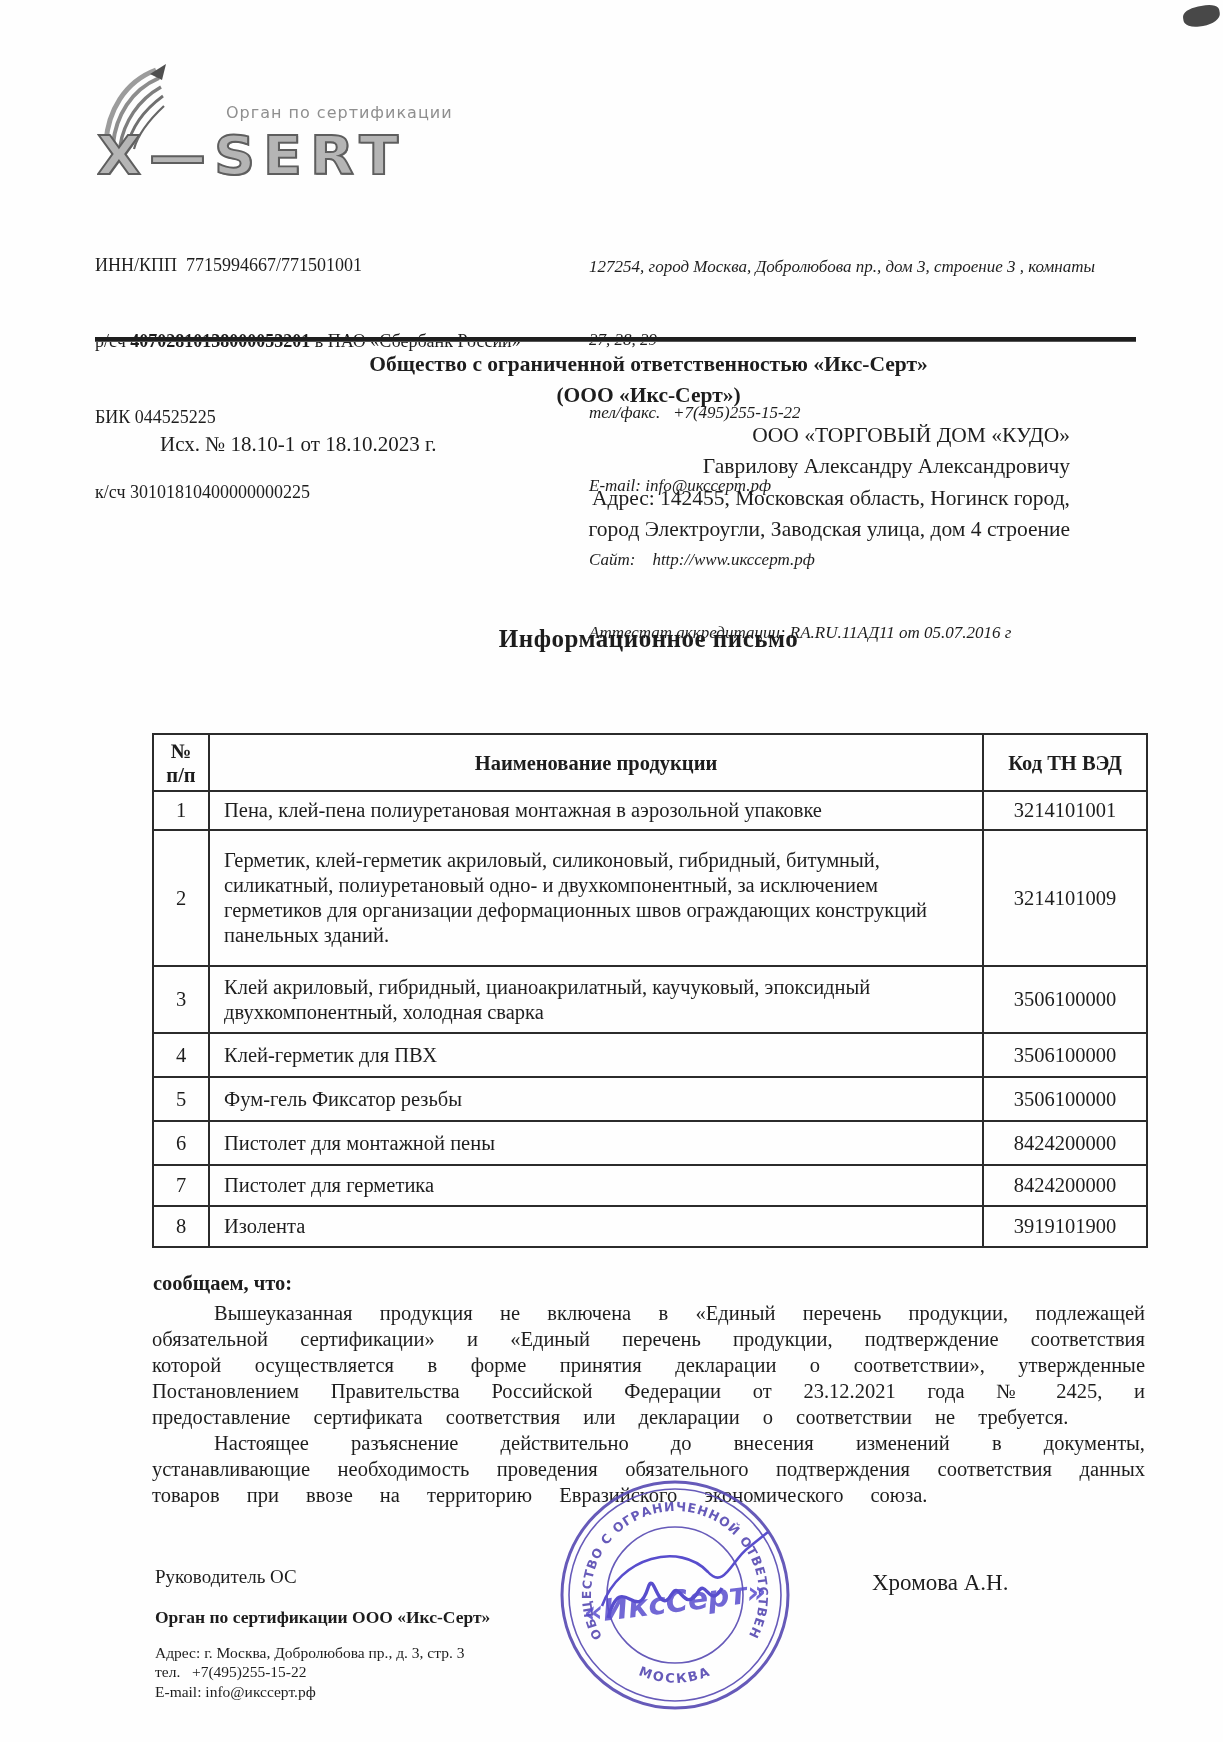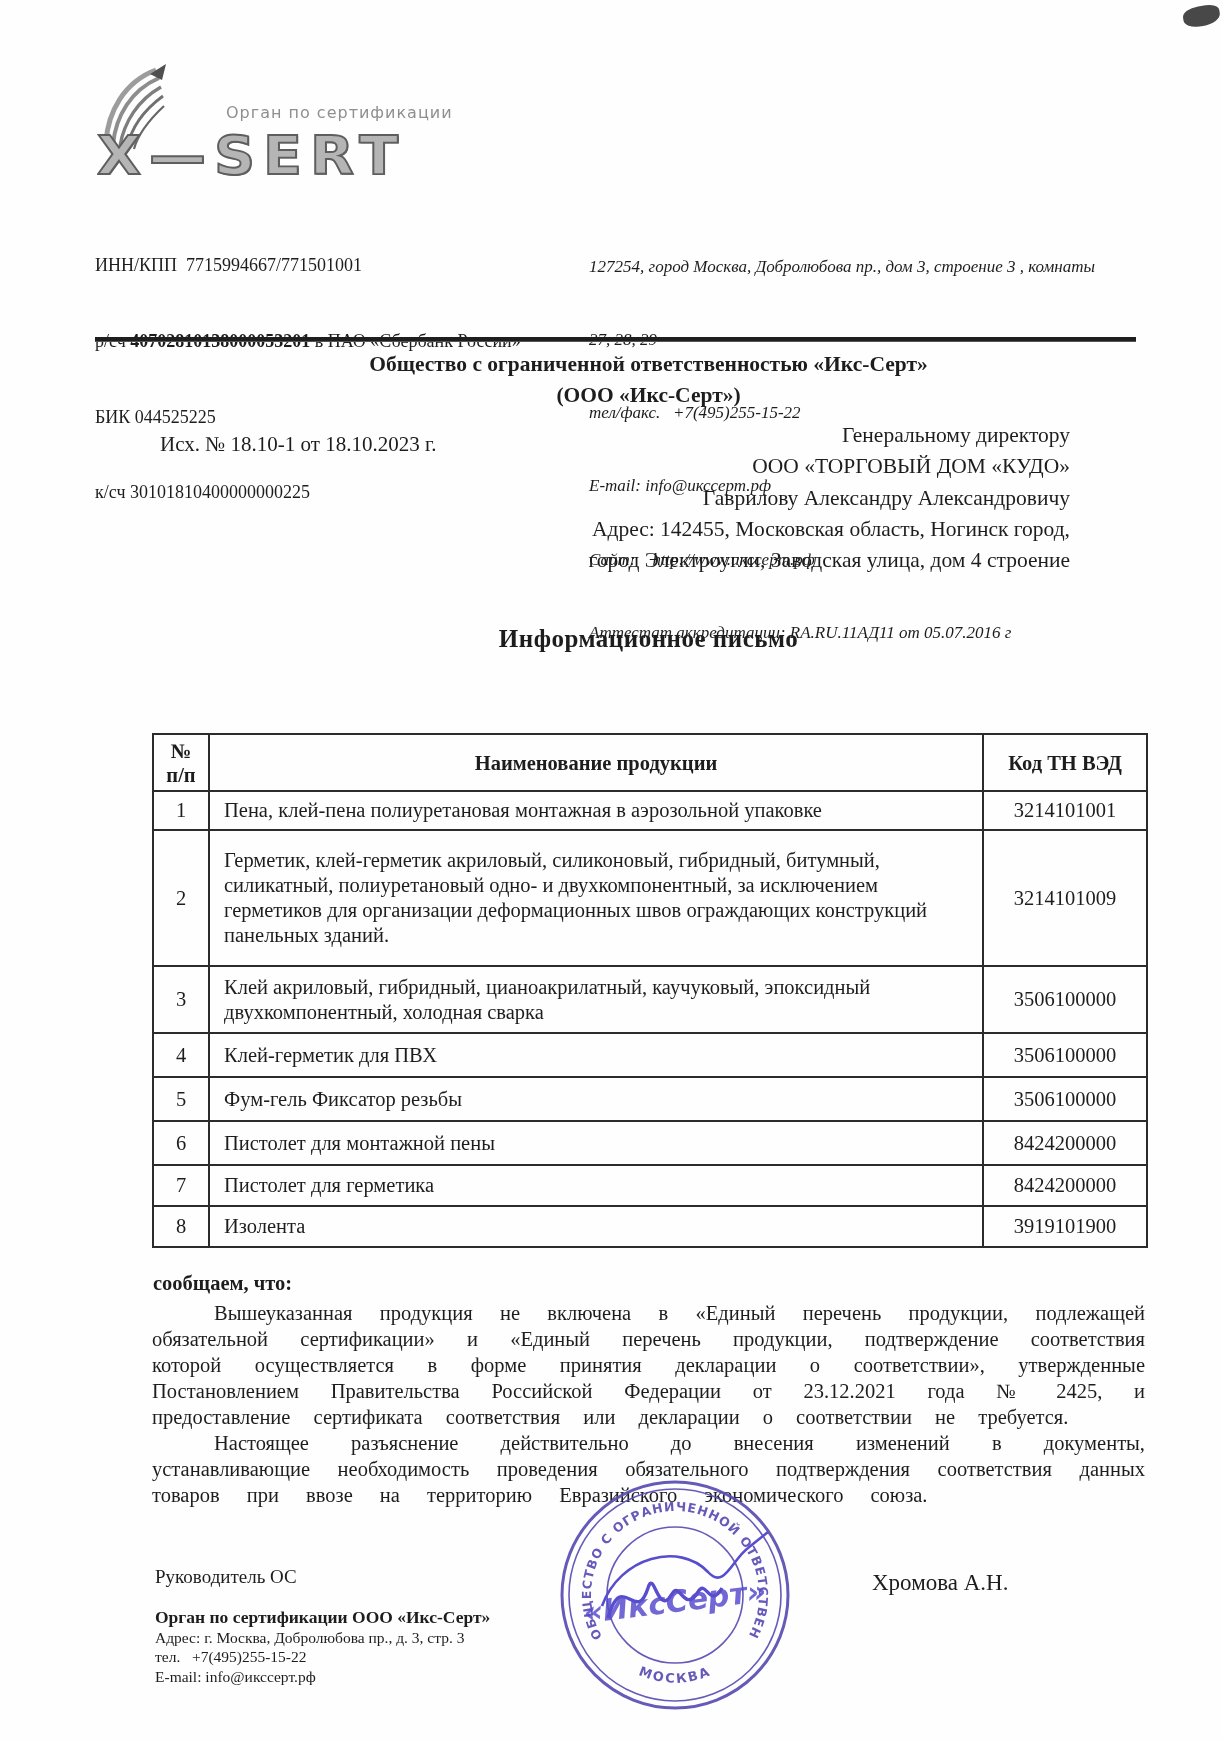--- a/index.html
+++ b/index.html
@@ -45,21 +45,21 @@
   .col-code { width:164px; text-align:center; }
   .announce { left:153px; top:1272px; font-size:20.5px; font-weight:bold; }
   .bodytext { left:152px; top:1300px; width:993px; font-size:20.5px; line-height:26px;
     text-align:justify; }
   .bodytext p { text-indent:62px; }
   .p1 { word-spacing:18px; }
   .p2 { word-spacing:22px; }
   .footer-position { left:155px; top:1566px; font-size:19px; }
   .footer-signer { left:872px; top:1570px; font-size:23px; }
   .org-block { left:155px; top:1608px; font-size:15.5px; line-height:19.5px; }
-  .org-block .head { font-size:17.5px; font-weight:bold; margin-bottom:0; }
+  .org-block .head { font-size:17.5px; font-weight:bold; margin-bottom:15px; }
   
   .stamp { left:556px; top:1476px; width:238px; height:238px; opacity:.92;
     filter:blur(.3px); }
   .stamp text { font-family:"DejaVu Sans","Liberation Sans",sans-serif; }
 </style>
 </head>
 <body>
 
 <div class="page">
 
@@ -94,21 +94,20 @@
 
   <div class="rule abs"></div>
 
   <div class="abs org-title">
     <div>Общество с ограниченной ответственностью «Икс-Серт»</div>
     <div>(ООО «Икс-Серт»)</div>
   </div>
 
   <div class="abs outgoing">Исх. № 18.10-1 от 18.10.2023 г.</div>
   <div class="abs recipient">
-    <div>Генеральному директору</div>
     <div>ООО «ТОРГОВЫЙ ДОМ «КУДО»</div>
     <div>Гаврилову Александру Александровичу</div>
     <div>Адрес: 142455, Московская область, Ногинск город,</div>
     <div>город Электроугли, Заводская улица, дом 4 строение</div>
   </div>
 
   <div class="abs letter-title">Информационное письмо</div>
 
   <table class="abs tbl">
     <tbody>

